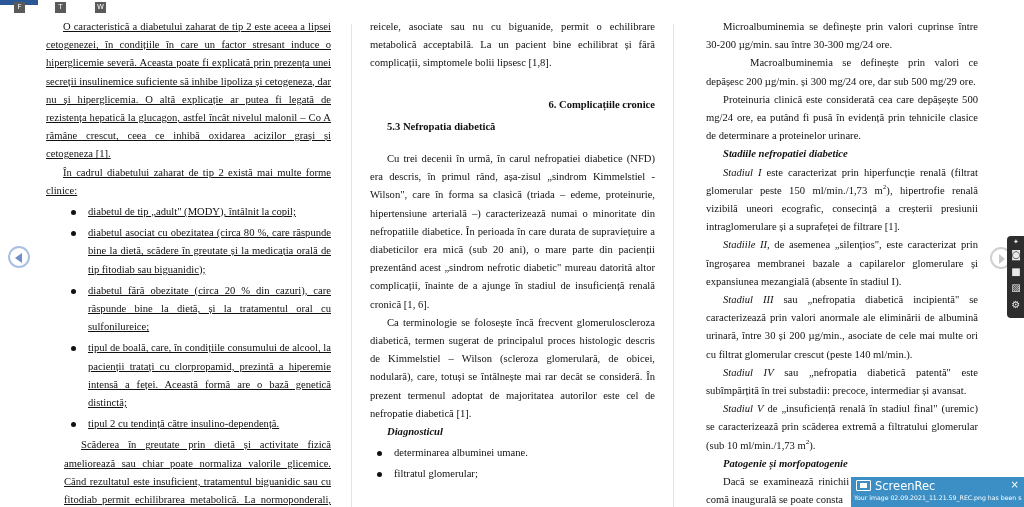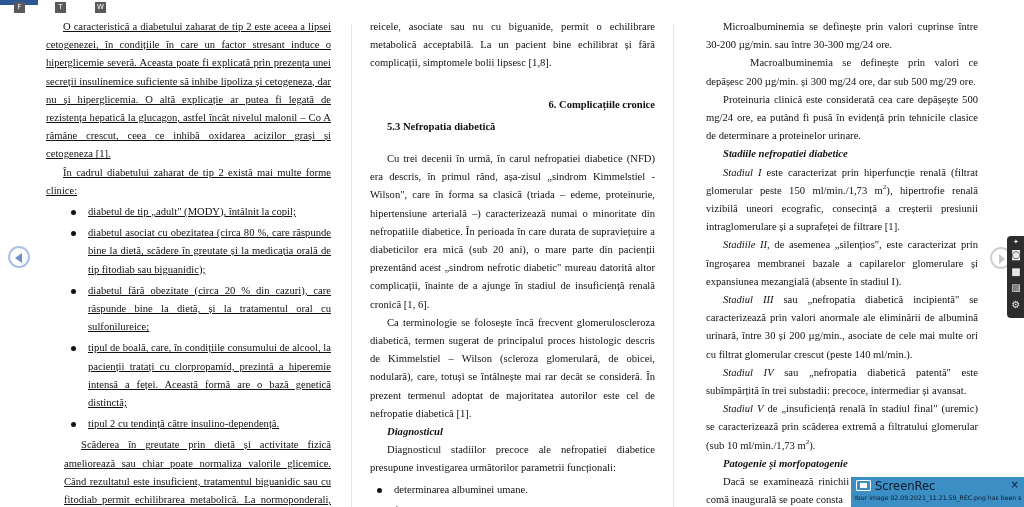--- a/index.html
+++ b/index.html
@@ -63,21 +63,21 @@
     .sr-toolbar {
       position:absolute; left:1007px; top:236px; width:17px; height:82px;
       background:#2d2d2d; border-radius:4px 0 0 4px;
     }
     .sr-btn {
       position:absolute; left:3px; width:12px; height:11px; color:#e8e8e8;
       font-family:"DejaVu Sans", sans-serif; font-size:10px; line-height:11px; text-align:center;
     }
     .toast {
       position:absolute; left:851px; top:477px; width:173px; height:30px;
-      background:#3b8fc4; color:#0f172a; font-family:"DejaVu Sans", sans-serif;
+      background:#3b8fc4; color:#ffffff; font-family:"DejaVu Sans", sans-serif;
     }
     .toast-icon {
       position:absolute; left:5px; top:3px; width:13px; height:9px;
       border:1.5px solid #fff; border-radius:1px;
     }
     .toast-icon::after {
       content:""; position:absolute; left:3px; top:2px; width:7px; height:5px; background:#fff;
     }
     .toast-title { position:absolute; left:24px; top:1px; font-size:11.5px; line-height:16px; }
     .toast-close { position:absolute; right:5px; top:2px; font-size:10px; line-height:12px; }
@@ -112,21 +112,20 @@
   <p class="ind" style="margin-left:18px">Scăderea în greutate prin dietă și activitate fizică ameliorează sau chiar poate normaliza valorile glicemice. Când rezultatul este insuficient, tratamentul biguanidic sau cu fitodiab permit echilibrarea metabolică. La normoponderali, sulfonilu-</p>
 </div>
 
 <div class="page col2">
   <p class="noind">reicele, asociate sau nu cu biguanide, permit o echilibrare metabolică acceptabilă. La un pacient bine echilibrat și fără complicații, simptomele bolii lipsesc [1,8].</p>
   <p class="heading">6. Complicațiile cronice</p>
   <p class="subhead">5.3 Nefropatia diabetică</p>
   <p class="ind">Cu trei decenii în urmă, în carul nefropatiei diabetice (NFD) era descris, în primul rând, așa-zisul „sindrom Kimmelstiel - Wilson", care în forma sa clasică (triada – edeme, proteinurie, hipertensiune arterială –) caracterizează numai o minoritate din nefropatiile diabetice. În perioada în care durata de supraviețuire a diabeticilor era mică (sub 20 ani), o mare parte din pacienții prezentând acest „sindrom nefrotic diabetic" mureau datorită altor complicații, înainte de a ajunge în stadiul de insuficiență renală cronică [1, 6].</p>
   <p class="ind">Ca terminologie se folosește încă frecvent glomeruloscleroza diabetică, termen sugerat de principalul proces histologic descris de Kimmelstiel – Wilson (scleroza glomerulară, de obicei, nodulară), care, totuși se întâlnește mai rar decât se consideră. În prezent termenul adoptat de majoritatea autorilor este cel de nefropatie diabetică [1].</p>
   <p class="bi">Diagnosticul</p>
-  <p class="ind">Diagnosticul stadiilor precoce ale nefropatiei diabetice presupune investigarea următorilor parametrii funcționali:</p>
   <ul>
     <li>determinarea albuminei umane.</li>
     <li>filtratul glomerular;</li>
   </ul>
 </div>
 
 <div class="page col3">
   <p class="ind">Microalbuminemia se definește prin valori cuprinse între 30-200 µg/min. sau între 30-300 mg/24 ore.</p>
   <p class="ind2">Macroalbuminemia se definește prin valori ce depășesc 200 µg/min. și 300 mg/24 ore, dar sub 500 mg/29 ore.</p>
   <p class="ind">Proteinuria clinică este considerată cea care depășește 500 mg/24 ore, ea putând fi pusă în evidență prin tehnicile clasice de determinare a proteinelor urinare.</p>

